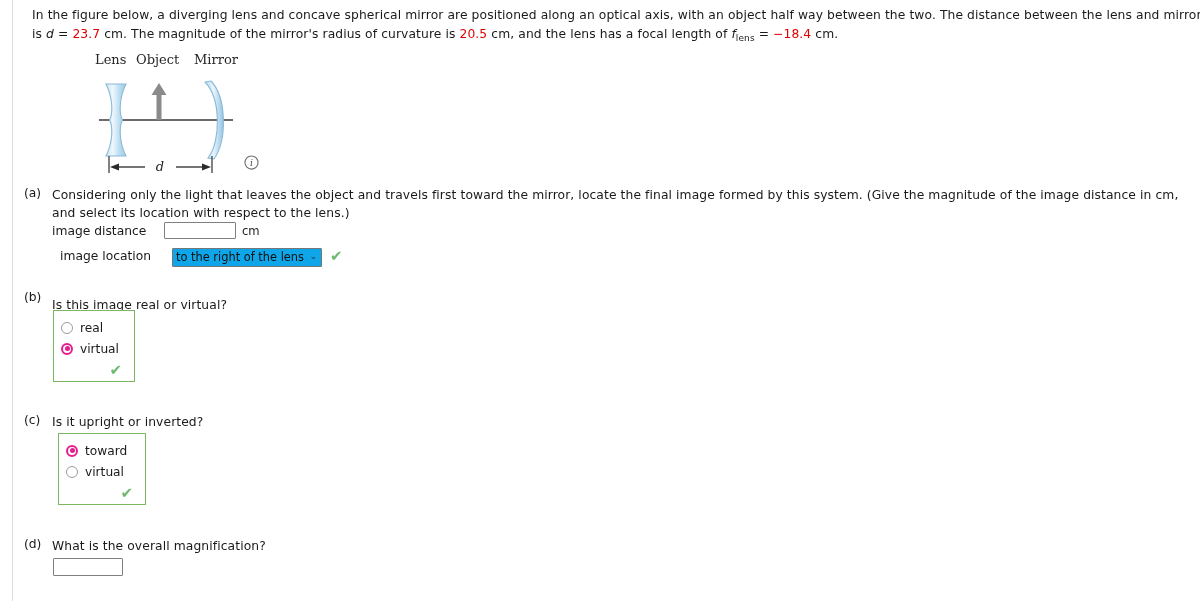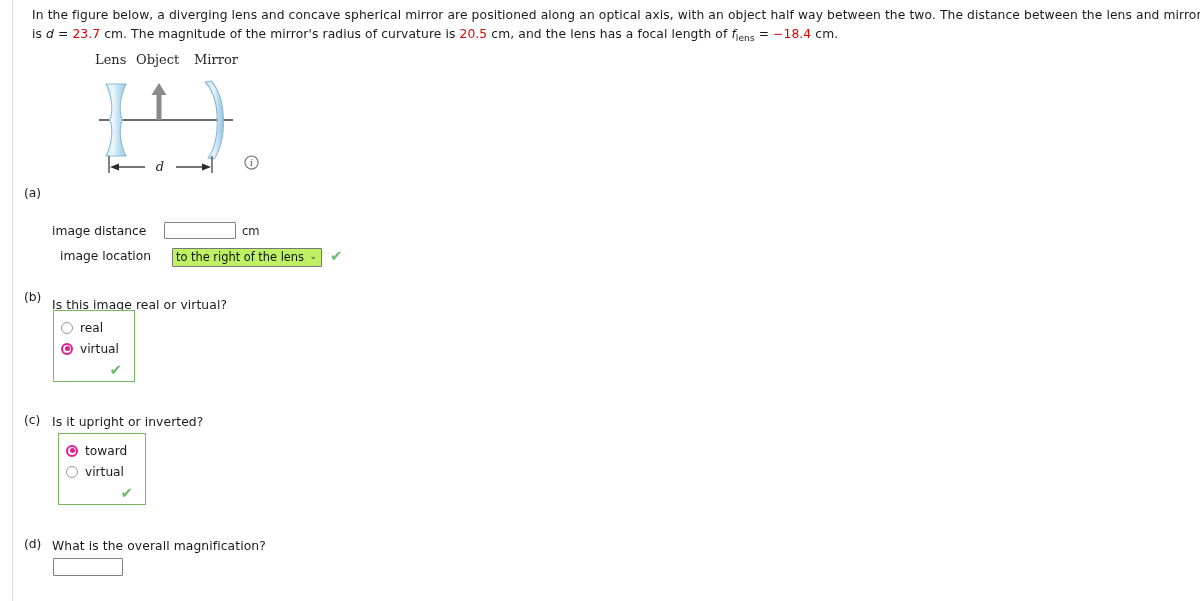--- a/index.html
+++ b/index.html
@@ -92,21 +92,21 @@
     padding: 0 3px;
     color: #111;
     border-radius: 1px;
   }
   input.ans.wide { width: 70px; height: 18px; }
   .unit { font-size: 11.6px; color: #1a1a1a; margin-left: 6px; }
 
   select.ans-select {
     height: 19px;
     border: 1px solid #767676;
-    background: #bef264;
+    background: #0ea5e9;
     font-family: "DejaVu Sans", "Liberation Sans", sans-serif;
     font-size: 11.4px;
     color: #111;
     padding: 0 2px 0 3px;
     border-radius: 1px;
     appearance: none;
     -webkit-appearance: none;
     padding-right: 17px;
   }
   .select-wrap { position: relative; display: inline-block; }
@@ -227,20 +227,21 @@
       <text x="72" y="101" font-family="DejaVu Serif, Liberation Serif, serif" font-size="13" font-style="italic" fill="#1f1f1f" text-anchor="middle">d</text>
     </svg>
   </div>
 
   <svg class="info-icon" viewBox="0 0 16 16">
     <circle cx="8" cy="8" r="7" fill="none" stroke="#6e6e6e" stroke-width="1.2"></circle>
     <text x="8" y="12" font-family="DejaVu Serif, Liberation Serif, serif" font-size="10" font-style="italic" fill="#4a4a4a" text-anchor="middle">i</text>
   </svg>
 
   <div class="qlabel" style="left:24px; top:186px;">(a)</div>
+  <div class="qtext" style="left:52px; top:186px; width:1135px;">Considering only the light that leaves the object and travels first toward the mirror, locate the final image formed by this system. (Give the magnitude of the image distance in cm, and select its location with respect to the lens.)</div>
 
   <div class="field-row" style="left:52px; top:222px;">
     <span class="field-label">image distance</span>
     <input class="ans" type="text" value="" style="">
     <span class="unit">cm</span>
   </div>
 
   <div class="field-row" style="left:52px; top:246px;margin-left:8px;">
     <span class="field-label">image location</span>
     <span class="select-wrap">

